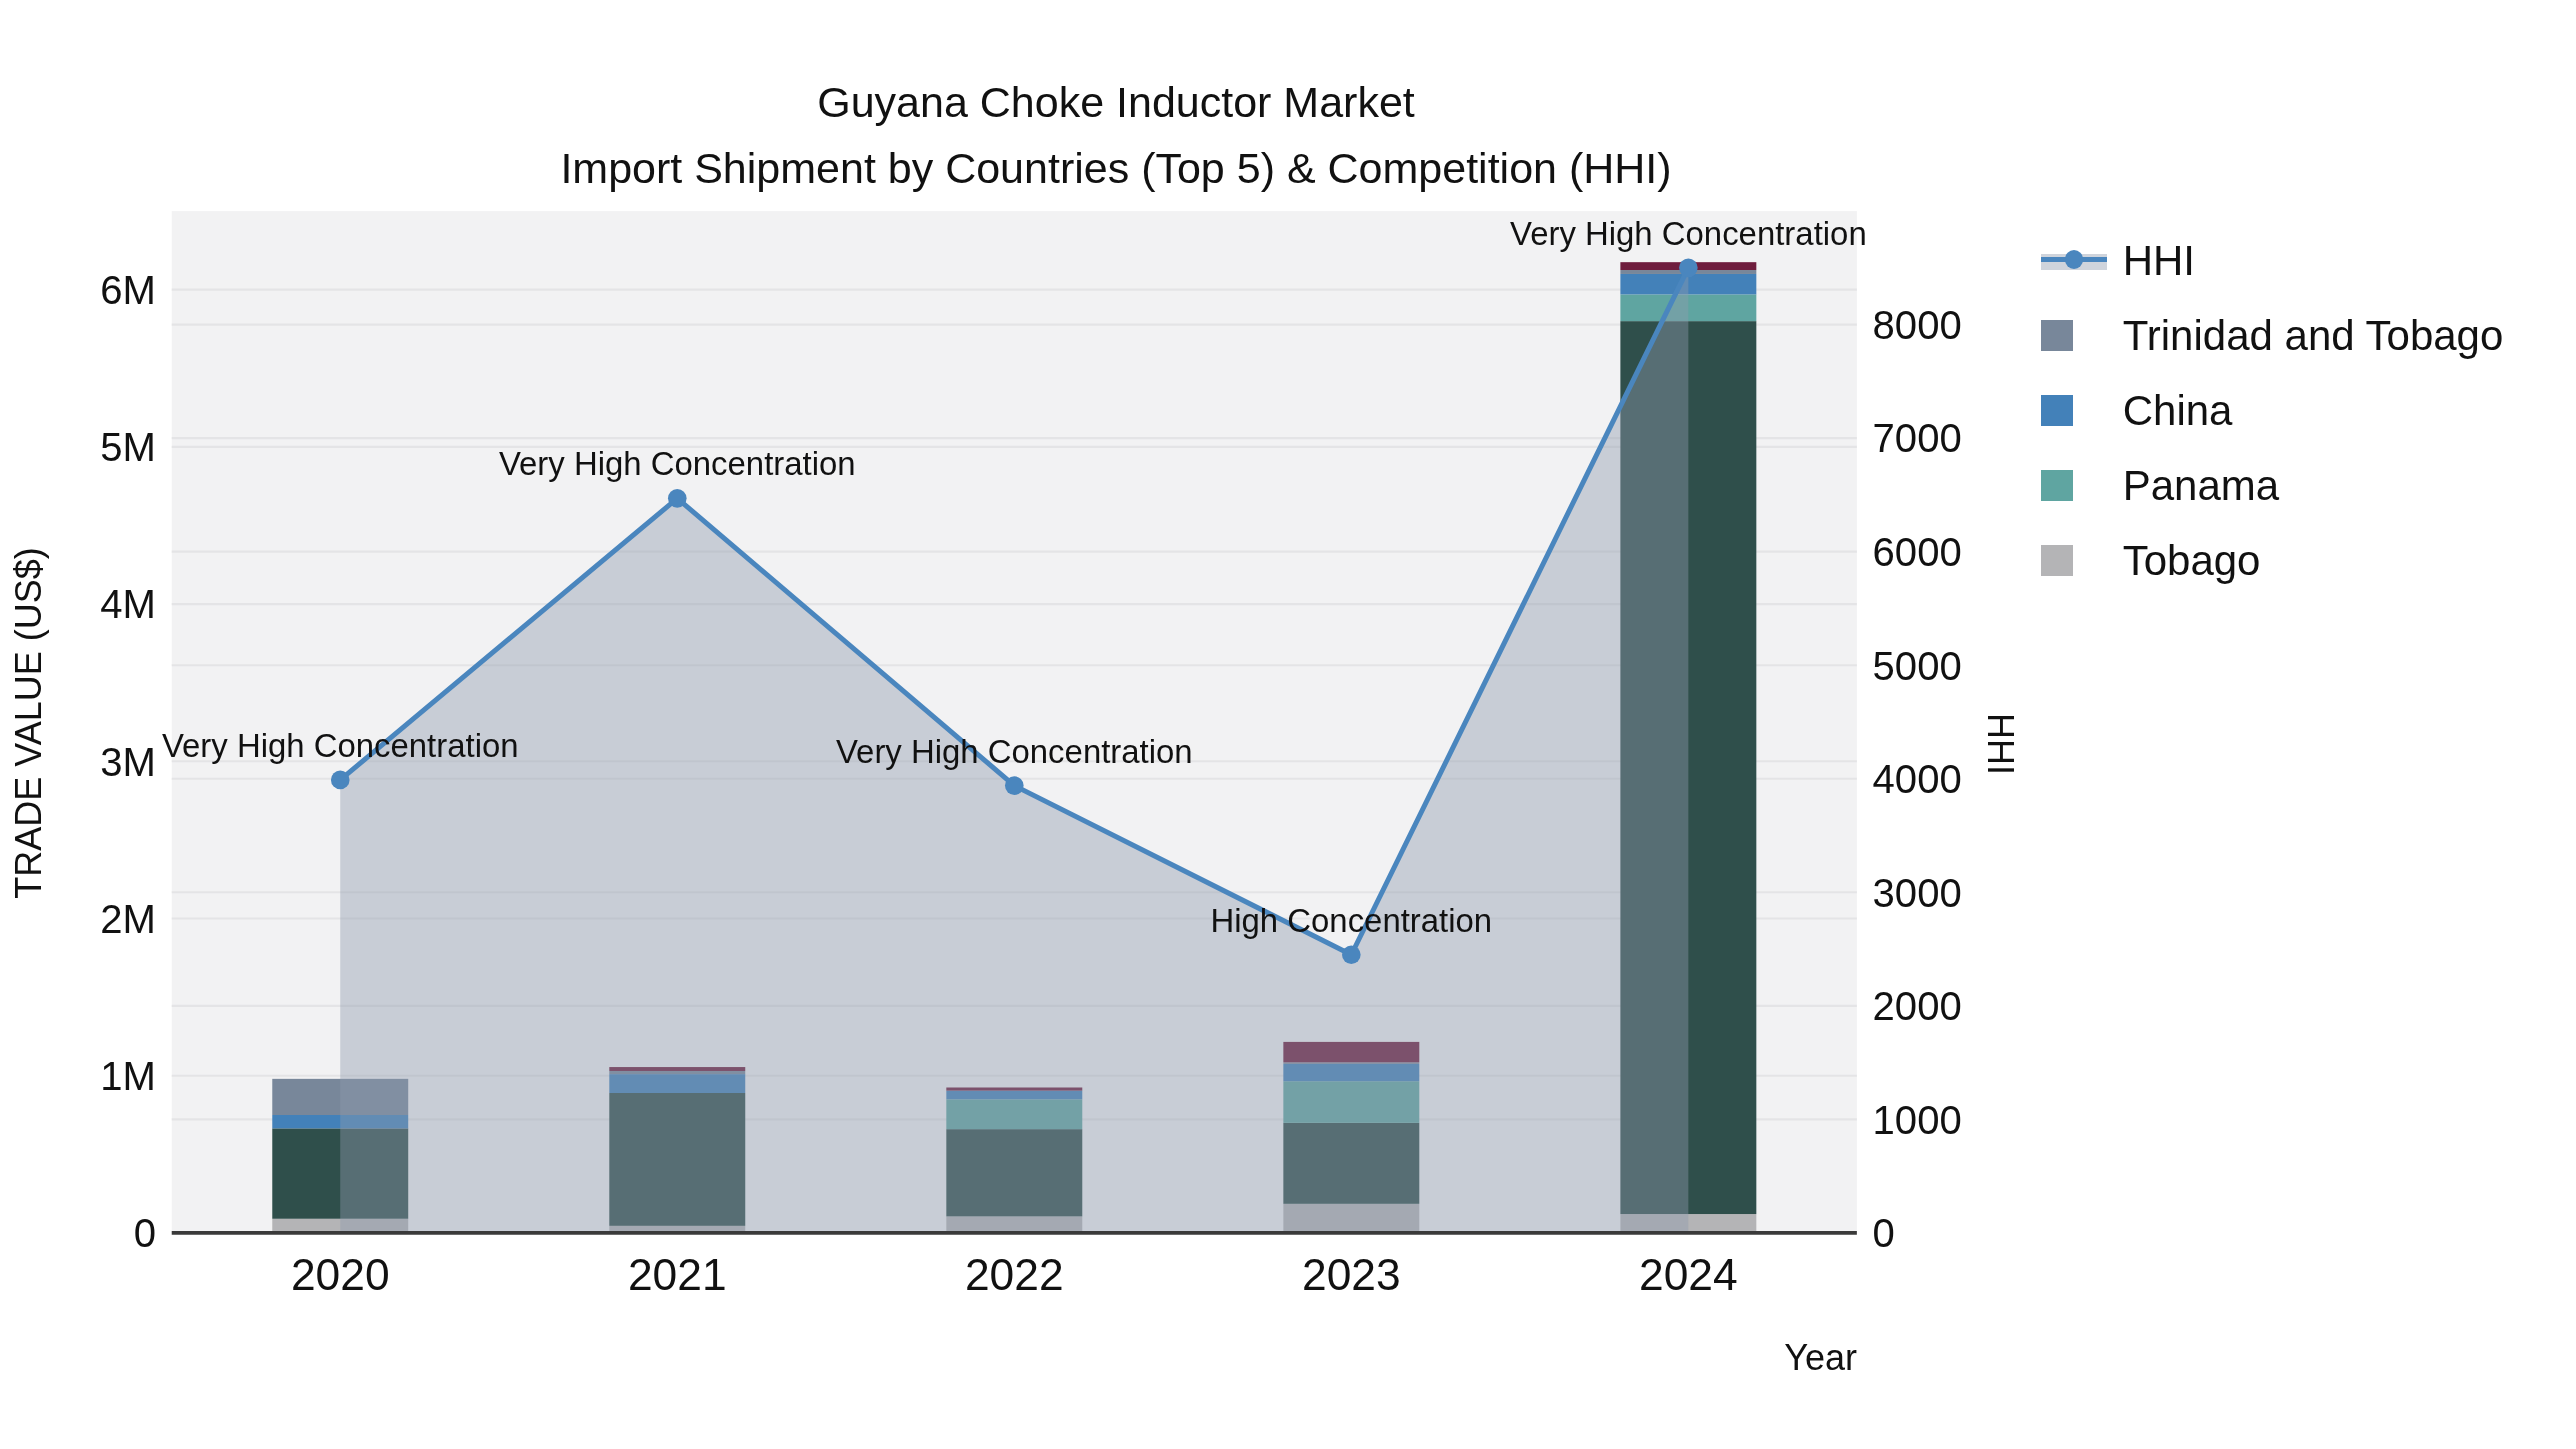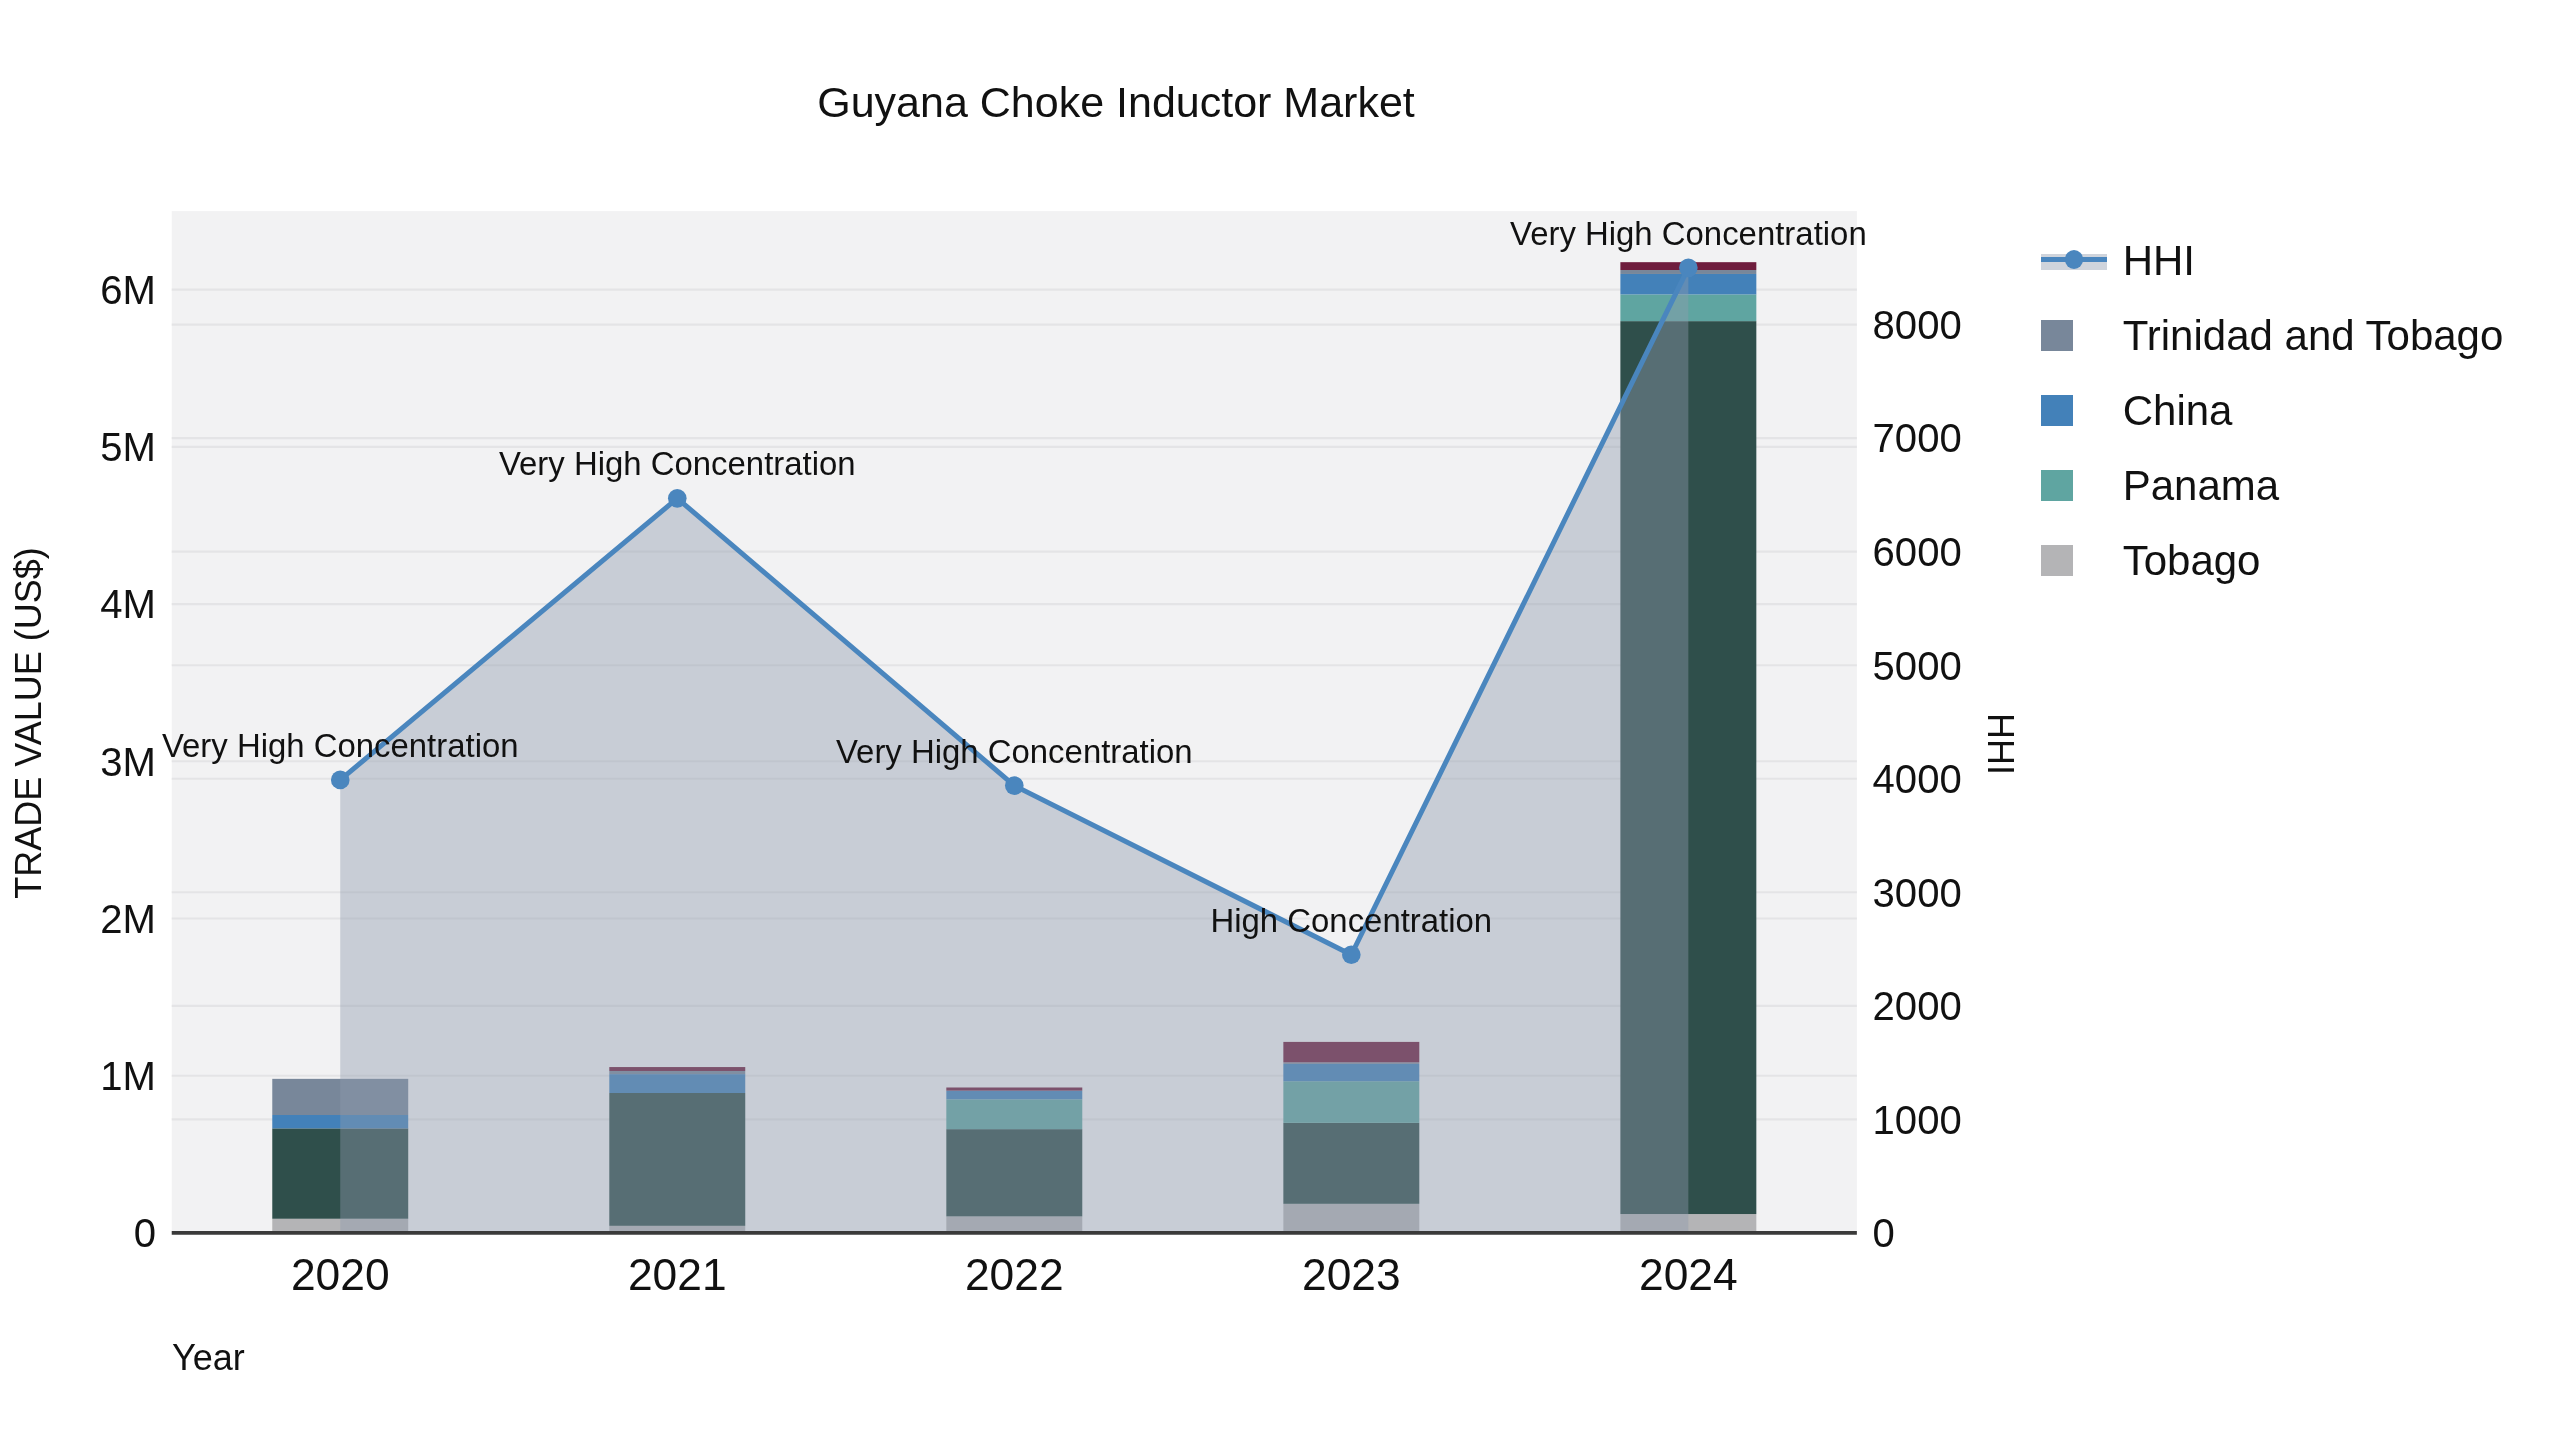--- a/index.html
+++ b/index.html
@@ -4,21 +4,21 @@
 <style>
   html,body{margin:0;padding:0;background:#ffffff;}
   #fig{position:relative;width:2576px;height:1449px;background:#ffffff;
        font-family:"Liberation Sans", sans-serif;color:#111;overflow:hidden;}
   #chart-svg{position:absolute;left:0;top:0;}
   .title-block{position:absolute;left:0;top:69px;width:2232px;text-align:center;line-height:66px;
                font-size:43px;color:#111;}
   .axis-title{position:absolute;font-size:36px;color:#111;white-space:nowrap;}
   .axis-title-left{left:29px;top:723px;transform:translate(-50%,-50%) rotate(-90deg);}
   .axis-title-right{left:2000px;top:744px;transform:translate(-50%,-50%) rotate(90deg);}
-  .axis-title-x{left:172px;width:1685px;top:1337px;text-align:left;}
+  .axis-title-x{left:172px;width:1685px;top:1337px;text-align:right;}
   .legend{position:absolute;left:2041px;top:223px;}
   .legend-row{display:flex;align-items:center;height:75px;cursor:pointer;}
   .legend-glyph{width:66px;display:flex;justify-content:flex-start;align-items:center;flex:0 0 66px;}
   .legend-swatch{width:31.5px;height:31.5px;display:inline-block;}
   .legend-label{font-size:42px;margin-left:15.7px;white-space:nowrap;color:#111;}
   .hhi-glyph{position:relative;width:66px;height:31.5px;}
   .hhi-band{position:absolute;left:0;top:9.3px;width:66px;height:15.7px;}
   .hhi-line{position:absolute;left:0;top:12px;width:66px;height:5px;}
   .hhi-dot{position:absolute;left:23.6px;top:5.7px;width:18.6px;height:18.6px;border-radius:50%;}
 </style>
@@ -100,20 +100,21 @@
       <text x="2359.5" y="1803" text-anchor="middle" font-size="62" fill="#111111" font-family="&quot;Liberation Sans&quot;, sans-serif">2024</text>
       <text x="475.5" y="1057.92" text-anchor="middle" font-size="46" fill="#111111" font-family="&quot;Liberation Sans&quot;, sans-serif">Very High Concentration</text>
       <text x="946.5000000000001" y="664.4266666666667" text-anchor="middle" font-size="46" fill="#111111" font-family="&quot;Liberation Sans&quot;, sans-serif">Very High Concentration</text>
       <text x="1417.5" y="1065.8533333333335" text-anchor="middle" font-size="46" fill="#111111" font-family="&quot;Liberation Sans&quot;, sans-serif">Very High Concentration</text>
       <text x="1888.5000000000002" y="1302.2666666666667" text-anchor="middle" font-size="46" fill="#111111" font-family="&quot;Liberation Sans&quot;, sans-serif">High Concentration</text>
       <text x="2359.5" y="342.33333333333326" text-anchor="middle" font-size="46" fill="#111111" font-family="&quot;Liberation Sans&quot;, sans-serif">Very High Concentration</text>
     </svg>
 
   <div class="title-block">
     <div>Guyana Choke Inductor Market</div>
+    <div>Import Shipment by Countries (Top 5) &amp; Competition (HHI)</div>
   </div>
 
   <div class="axis-title axis-title-left">TRADE VALUE (US$)</div>
   <div class="axis-title axis-title-right">HHI</div>
   <div class="axis-title axis-title-x">Year</div>
 
   <div class="legend">
     <div class="legend-row">
       <span class="legend-glyph">
         <span class="hhi-glyph">

